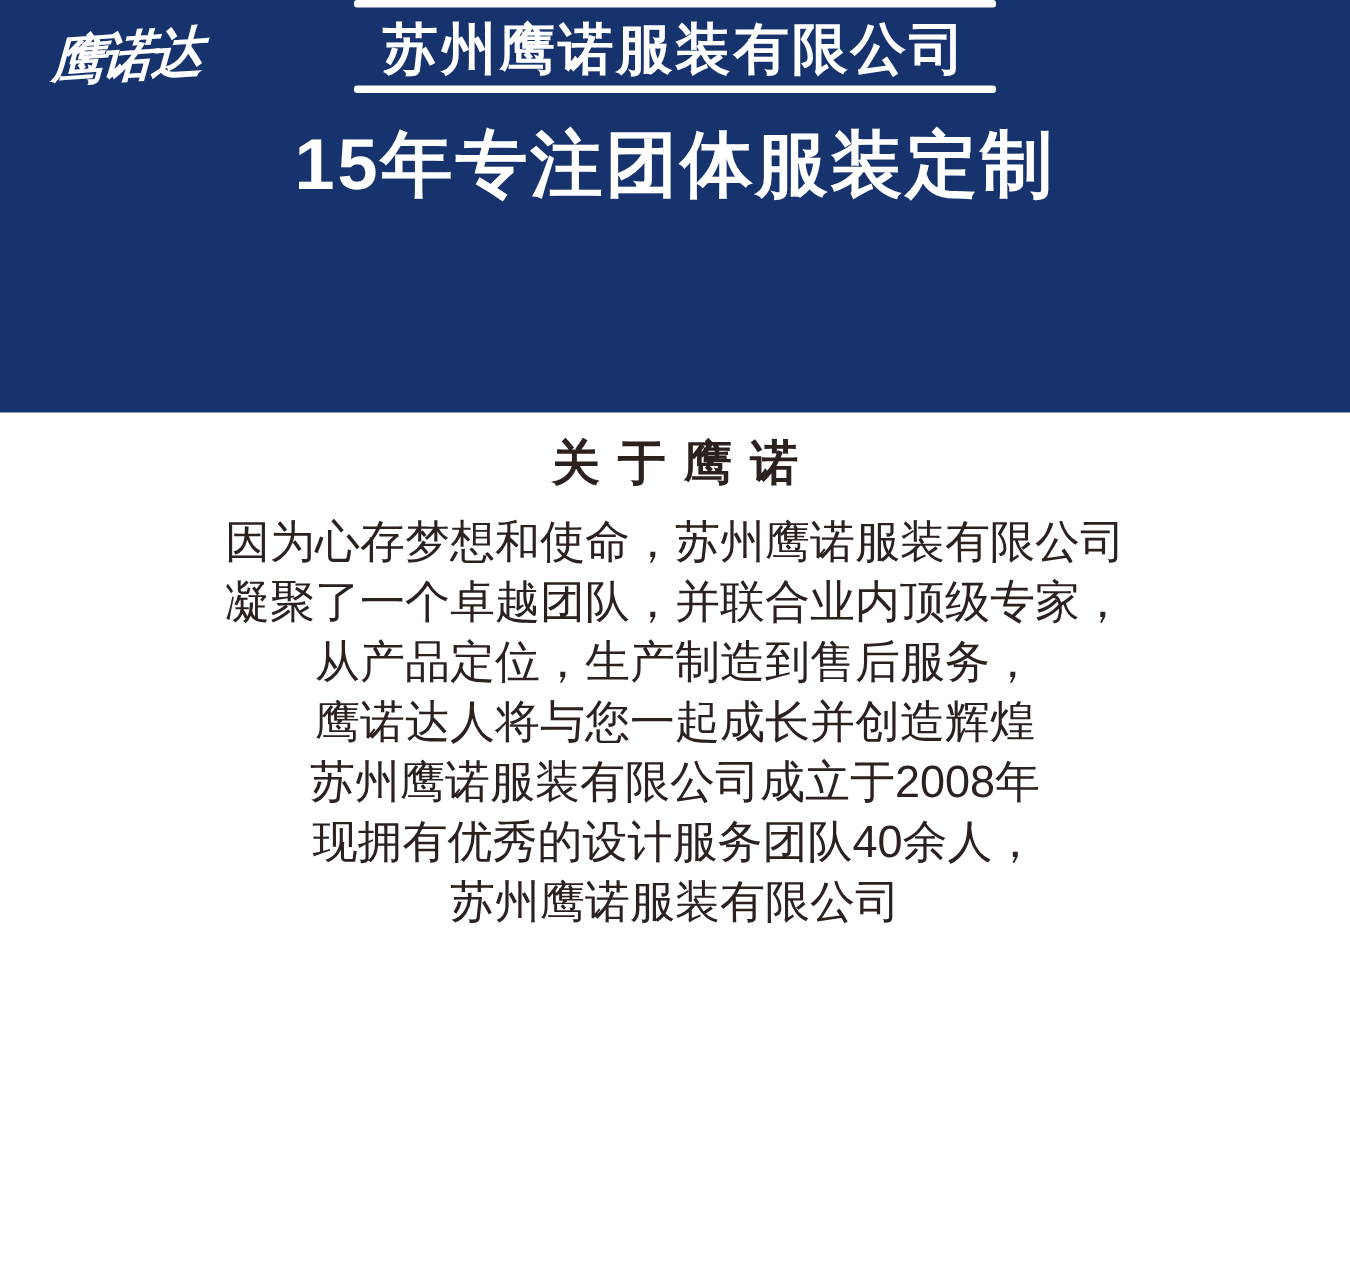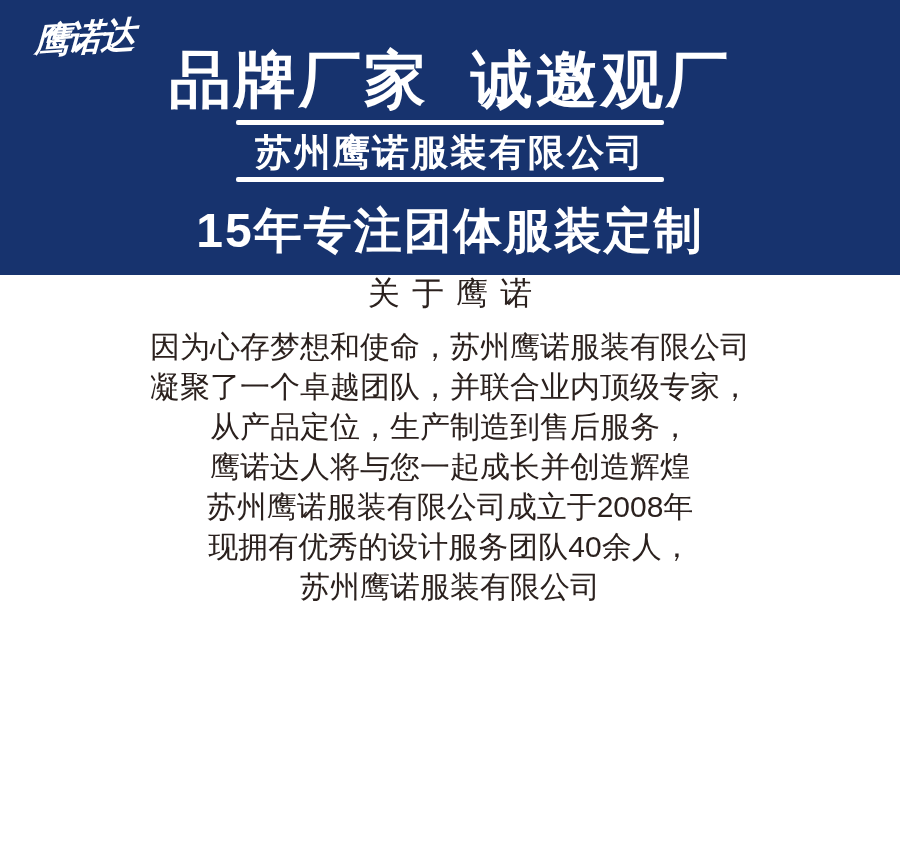--- a/index.html
+++ b/index.html
@@ -72,24 +72,25 @@
     white-space: nowrap;
     margin-top: 18px;
   }
 
   
   .about {
     color: #2B211E;
     text-align: center;
   }
   .about-heading {
+    margin-top: 15px;
     height: 36px;
     line-height: 36px;
     font-size: 32px;
-    font-weight: normal;
+    font-weight: bold;
     letter-spacing: 0.38em;
     text-indent: 0.38em;
   }
   .about-text {
     margin-top: 16px;
   }
   .about-line {
     height: 40px;
     line-height: 40px;
     font-size: 30px;
@@ -98,21 +99,20 @@
   }
 </style>
 </head>
 <body>
 
 <div class="page">
 
   <div class="banner">
     <div class="logo">鹰诺达</div>
 
-    <div class="main-title">品牌厂家 诚邀观厂</div>
 
     <div class="divider"></div>
 
     <div class="company-name">苏州鹰诺服装有限公司</div>
 
     <div class="divider"></div>
 
     <div class="slogan">15年专注团体服装定制</div>
   </div>
 

